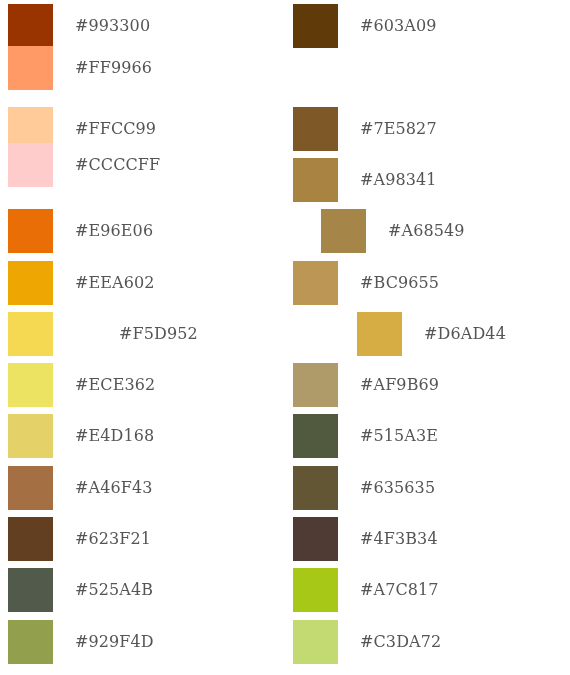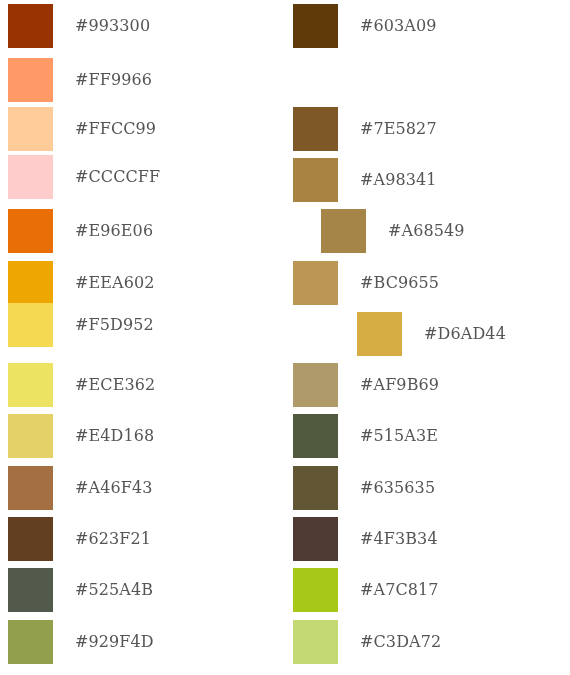--- a/index.html
+++ b/index.html
@@ -61,41 +61,41 @@
 </style>
 </head>
 <body>
 
 <div id="swatch-grid">
   <div class="swatch-column left">
       <div class="swatch-row" style="top: 4px;">
         <span class="swatch-chip" style="background-color: rgb(153, 51, 0);"></span>
         <span class="swatch-label">#993300</span>
       </div>
-      <div class="swatch-row" style="top: 58px; text-align: center;">
+      <div class="swatch-row" style="top: 46px; text-align: center;">
         <span class="swatch-chip" style="background-color: rgb(255, 153, 102);"></span>
         <span class="swatch-label">#FF9966</span>
       </div>
       <div class="swatch-row" style="top: 106.6px;">
         <span class="swatch-chip" style="background-color: rgb(255, 204, 153);"></span>
         <span class="swatch-label">#FFCC99</span>
       </div>
-      <div class="swatch-row" style="top: 155px;">
+      <div class="swatch-row" style="top: 143px;">
         <span class="swatch-chip" style="background-color: rgb(255, 204, 204);"></span>
         <span class="swatch-label">#CCCCFF</span>
       </div>
       <div class="swatch-row" style="top: 209.2px;">
         <span class="swatch-chip" style="background-color: rgb(233, 110, 6);"></span>
         <span class="swatch-label">#E96E06</span>
       </div>
       <div class="swatch-row" style="top: 260.5px;">
         <span class="swatch-chip" style="background-color: rgb(238, 166, 2);"></span>
         <span class="swatch-label">#EEA602</span>
       </div>
-      <div class="swatch-row" style="top: 303px;">
+      <div class="swatch-row" style="top: 312px; gap: 44px;">
         <span class="swatch-chip" style="background-color: rgb(245, 217, 82);"></span>
         <span class="swatch-label">#F5D952</span>
       </div>
       <div class="swatch-row" style="top: 363.1px;">
         <span class="swatch-chip" style="background-color: rgb(236, 227, 98);"></span>
         <span class="swatch-label">#ECE362</span>
       </div>
       <div class="swatch-row" style="top: 414.4px;">
         <span class="swatch-chip" style="background-color: rgb(228, 209, 104);"></span>
         <span class="swatch-label">#E4D168</span>

